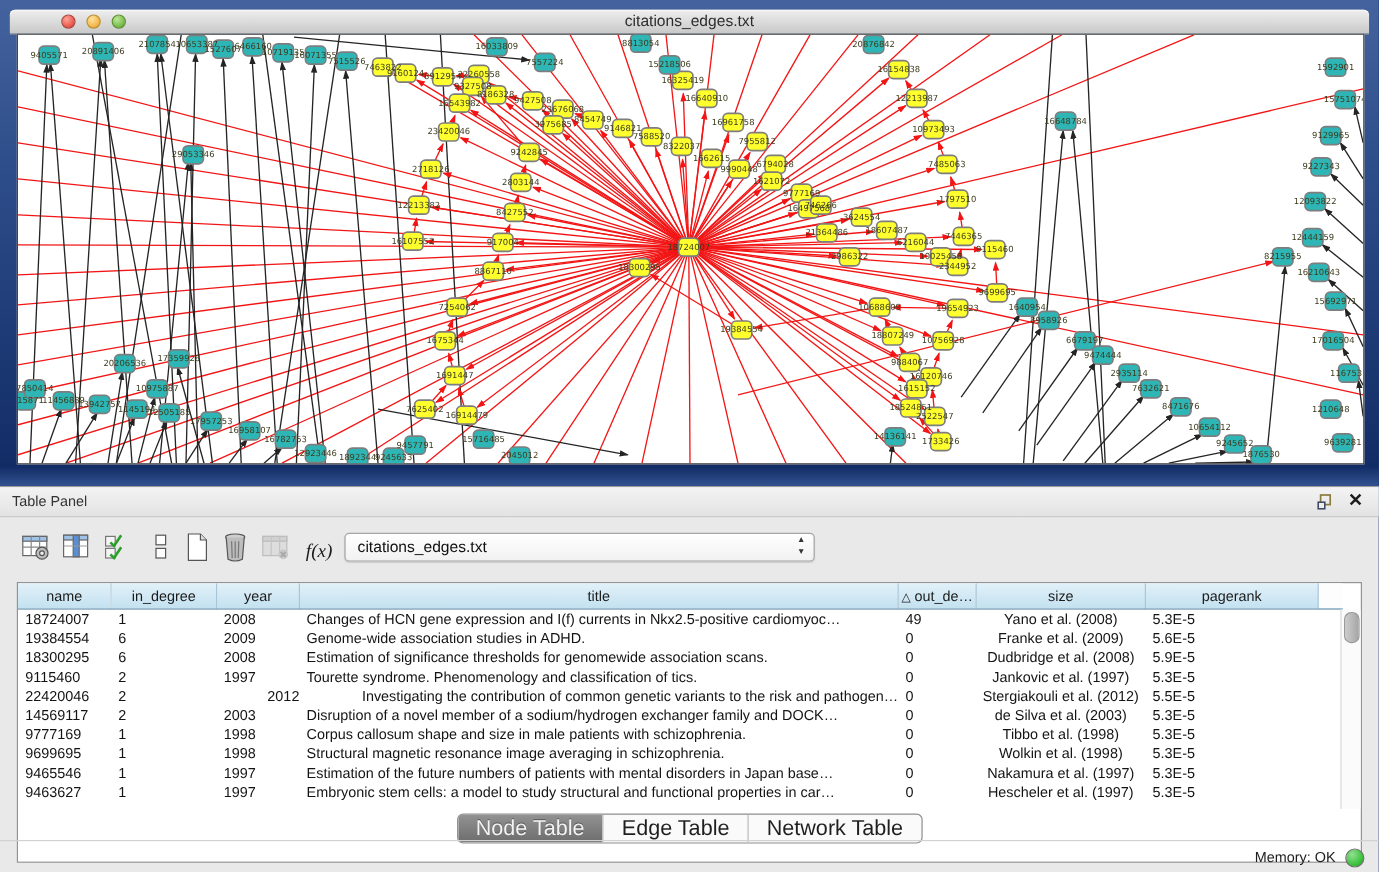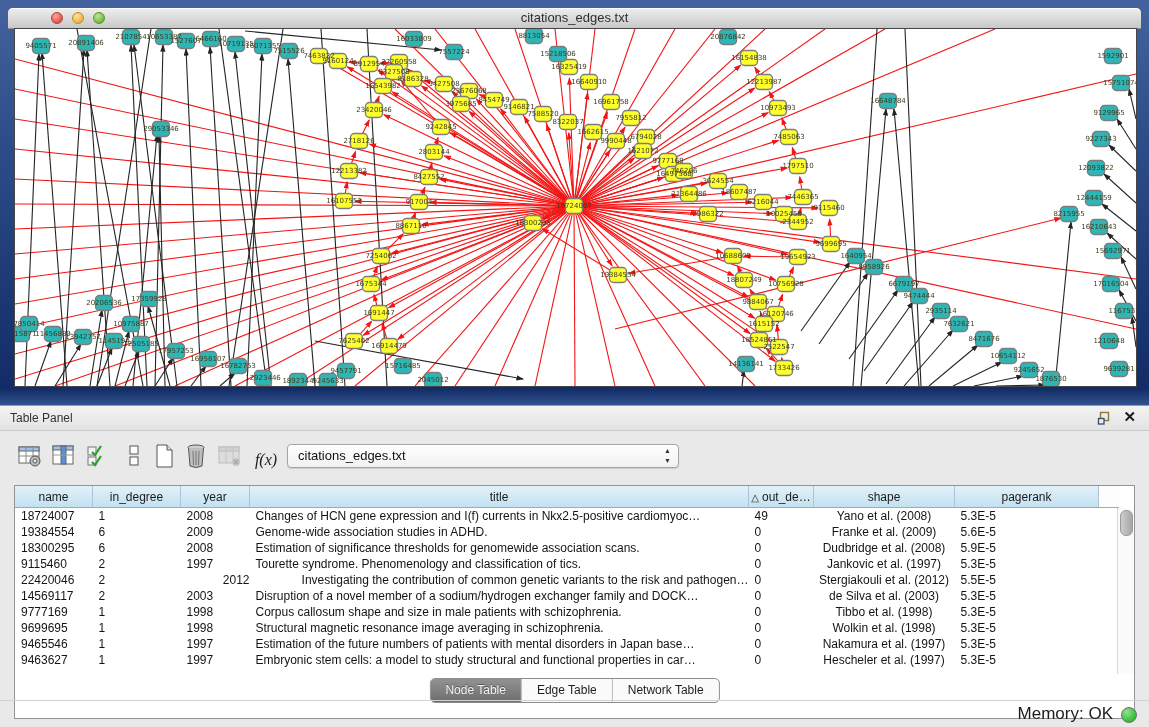--- a/index.html
+++ b/index.html
@@ -48,25 +48,25 @@
   td{height:16px;padding:0 0 0 6px;white-space:nowrap;overflow:hidden;color:#141414;font-size:12px}
   td.ctr{text-align:center;padding:0}
   .sort{margin-right:3px;font-size:10px;color:#222}
   .vscroll{position:absolute;right:0;top:22px;width:16px;height:166px;background:#fbfbfb;
            border-left:1px solid #d8d8d8;cursor:pointer}
   .thumb{position:absolute;top:2px;left:2px;width:11px;height:24px;border-radius:6px;
          background:linear-gradient(90deg,#cdcdcd,#a6a6a6);border:1px solid #9a9a9a}
   .tabbar{position:absolute;top:272px;left:50%;transform:translateX(-50%);height:23px;display:flex;
           border:1px solid #8d8d8d;border-radius:5px;overflow:hidden;background:#fafafa;
           box-shadow:0 1px 0 rgba(255,255,255,.7)}
-  .seg{padding:0 15px;font-size:12px;line-height:23px;color:#1f1f1f;border-right:1px solid #bbb;cursor:pointer}
+  .seg{padding:0 15px;font-size:18px;line-height:23px;color:#1f1f1f;border-right:1px solid #bbb;cursor:pointer}
   .seg:last-child{border-right:none}
   .seg.selected{background:linear-gradient(#929292,#6d6d6d);color:#f3f3f3;text-shadow:0 -1px 0 #555}
   .statusbar{position:absolute;bottom:0;left:0;width:100%;height:26px;border-top:1px solid #d2d2d2}
-  .memlabel{position:absolute;right:36px;line-height:26px;font-size:17px;color:#1d1d1d}
+  .memlabel{position:absolute;right:36px;line-height:26px;font-size:12px;color:#1d1d1d}
   .memdot{position:absolute;right:12px;top:6px;width:14px;height:14px;border-radius:50%;
           background:radial-gradient(circle at 35% 30%,#93e093,#3fc43f 60%,#2a9e2a);border:1px solid #6f6f6f}
 </style>
 </head>
 <body>
 
 <div class="desktop">
   <div class="net-window">
     <div class="titlebar">
       <span class="tl red"></span>
@@ -627,21 +627,21 @@
 
   <div class="table-wrap">
     <table>
       <thead>
           <tr id="thead-row">
             <th style="width: 77px;"><span>name</span></th>
             <th style="width: 87px;"><span>in_degree</span></th>
             <th style="width: 68px;"><span>year</span></th>
             <th style="width: 498px;"><span>title</span></th>
             <th style="width: 64px;"><span class="sort">△</span><span>out_de…</span></th>
-            <th style="width: 140px;"><span>shape</span></th>
+            <th style="width: 140px;"><span>size</span></th>
             <th style="width: 143px; margin-left: 36px;"><span>pagerank</span></th>
             <th class="filler"></th>
           </tr>
         </thead>
       <tbody id="tbody">
           <tr>
             <td style="width: 77px;">18724007</td>
             <td style="width: 87px;">1</td>
             <td style="width: 68px;">2008</td>
             <td style="width: 498px;">Changes of HCN gene expression and I(f) currents in Nkx2.5-positive cardiomyoc…</td>

